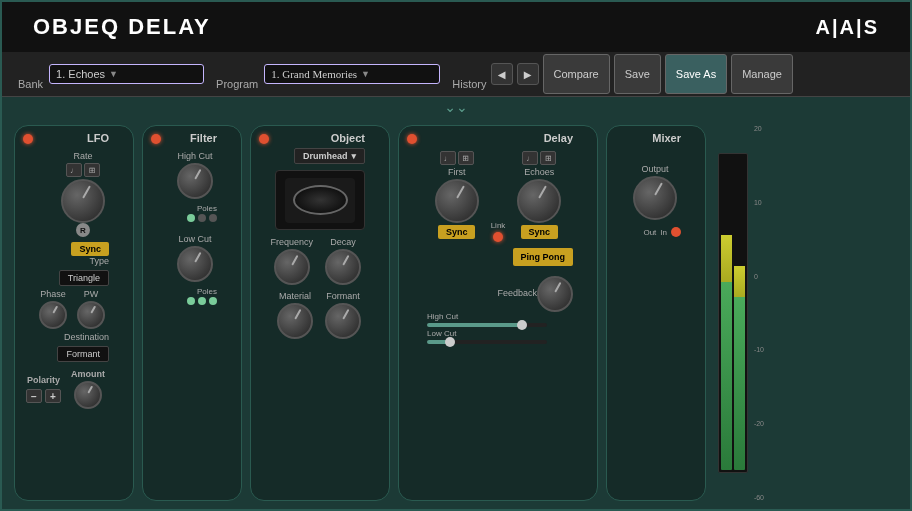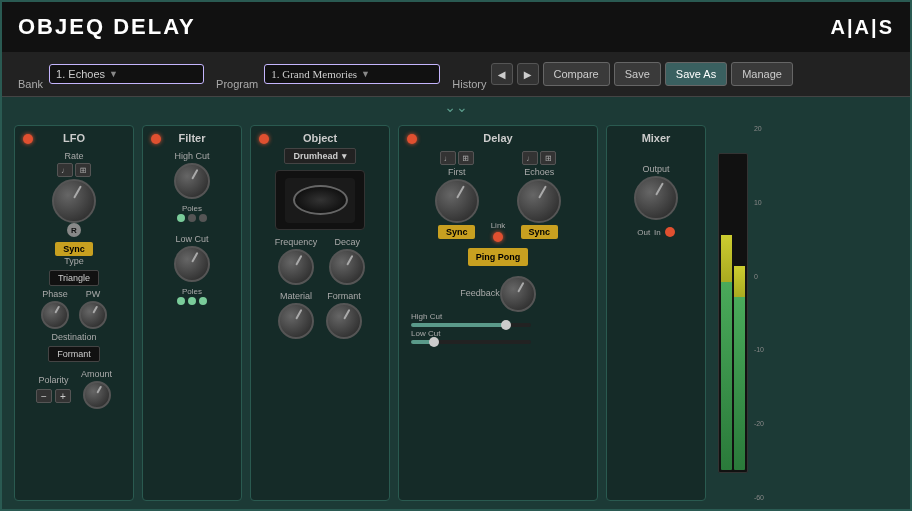--- a/index.html
+++ b/index.html
@@ -16,21 +16,21 @@
       height: 511px;
       background: #1c3a36;
       border: 2px solid #2a5a52;
       display: flex;
       flex-direction: column;
     }
 
     
     .header {
       background: #111;
-      padding: 8px 16px;
+      padding: 8px 31px;
       display: flex;
       align-items: center;
       justify-content: space-between;
       height: 50px;
     }
     .logo {
       color: #fff;
       font-size: 22px;
       font-weight: bold;
       letter-spacing: 2px;
@@ -104,21 +104,21 @@
       font-size: 10px;
     }
     .toolbar-btn {
       background: #444;
       border: 1px solid #666;
       border-radius: 3px;
       color: #ccc;
       padding: 3px 10px;
       font-size: 11px;
       cursor: pointer;
-      height: 24px;
+      height: 40px;
     }
     .toolbar-btn.compare { background: #3a3a3a; }
     .toolbar-btn.save { background: #3a3a3a; }
     .toolbar-btn.save-as { background: #3a6060; color: #fff; }
     .toolbar-btn.manage { background: #3a3a3a; }
 
     
     .collapse-area {
       display: flex;
       justify-content: center;
@@ -136,25 +136,25 @@
       display: flex;
       gap: 0;
       padding: 8px;
       background: #1c3a36;
     }
 
     
     .section-panel {
       background: rgba(0,0,0,0.25);
       border: 1px solid #2a5a50;
-      border-radius: 4px;
-      padding: 6px 8px;
+      border-radius: 14px;
+      padding: 6px 24px;
       display: flex;
       flex-direction: column;
-      align-items: center;
+      align-items: flex-end;
       margin: 0 4px;
       position: relative;
     }
     .section-title {
       color: #ccc;
       font-size: 11px;
       font-weight: bold;
       margin-bottom: 4px;
       text-align: center;
     }
@@ -494,20 +494,21 @@
     .phase-pw-row {
       display: flex;
       gap: 2px;
     }
 
     .pol-amount-row {
       display: flex;
       align-items: center;
       gap: 2px;
       margin-top: 4px;
+      font-weight: bold;
     }
 
     .mixer-out-in {
       display: flex;
       gap: 4px;
       align-items: center;
       margin-top: 4px;
     }
     .mixer-label-sm {
       color: #aaa;

